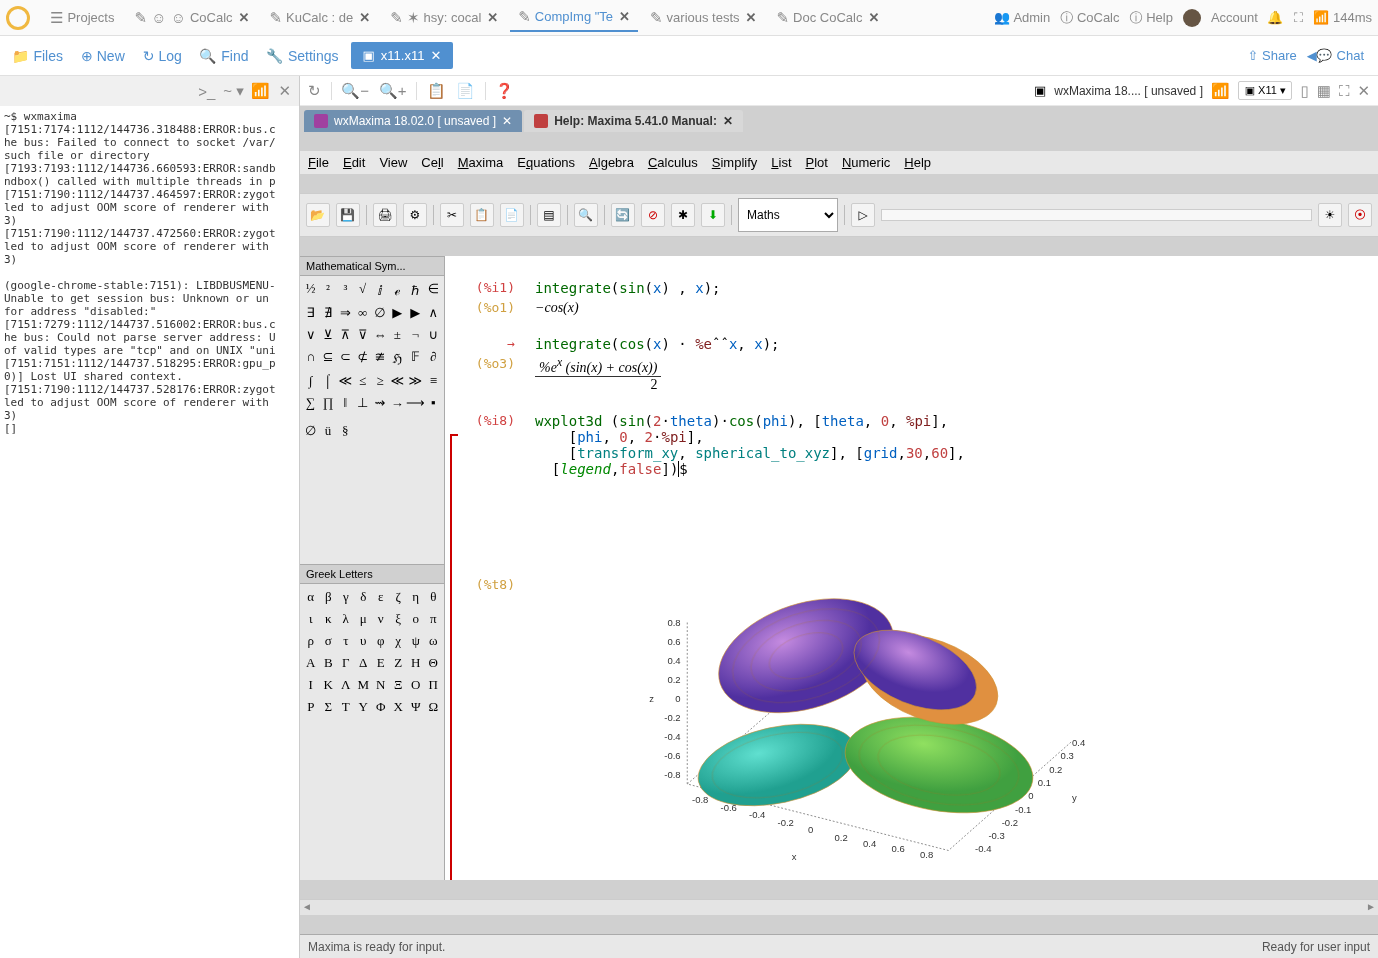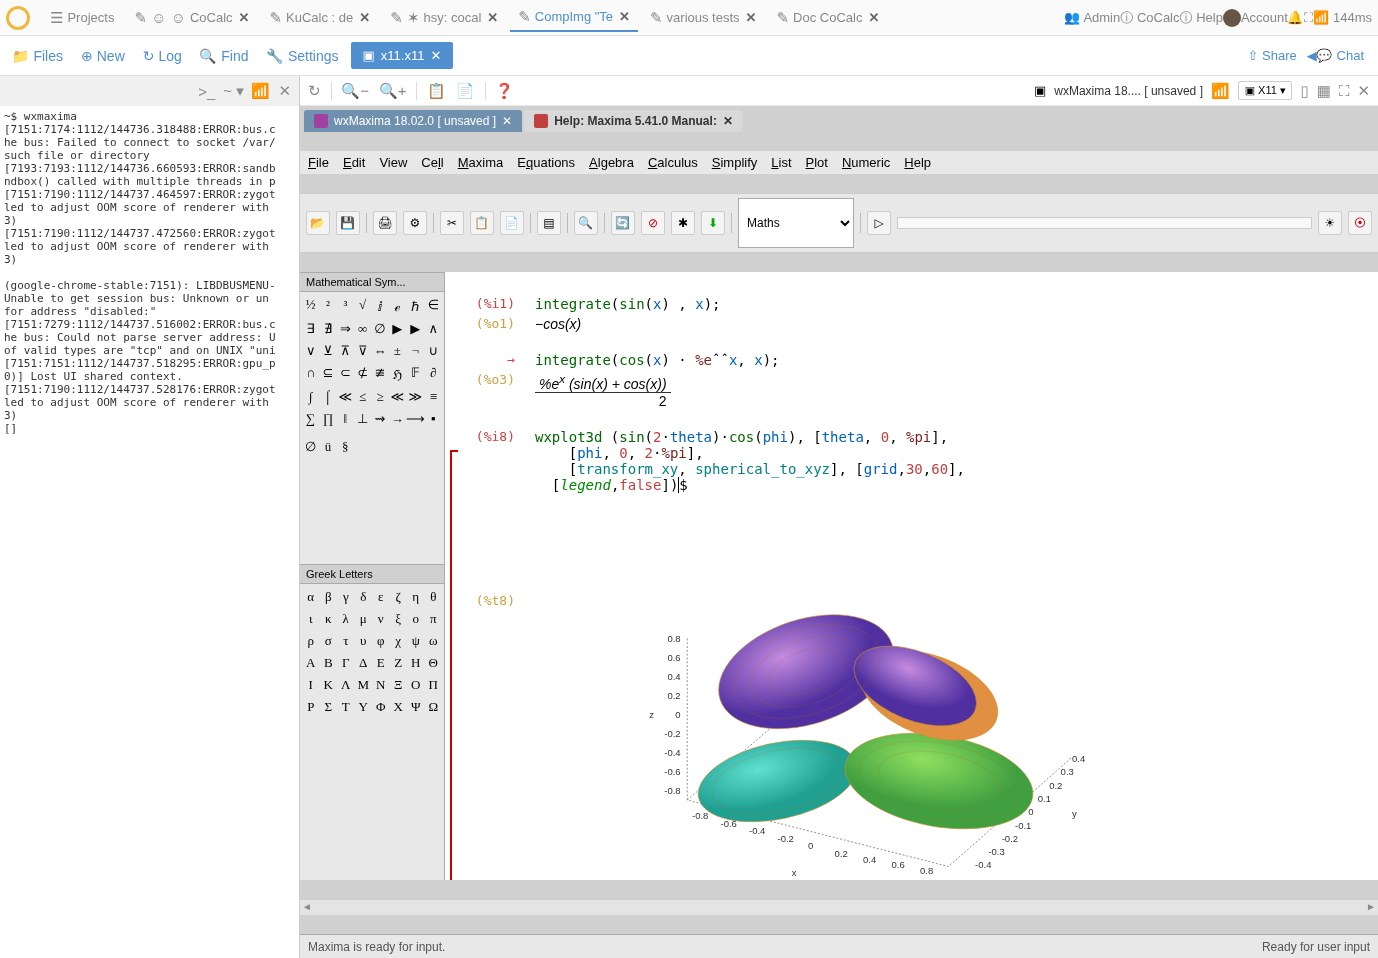--- a/index.html
+++ b/index.html
@@ -4,21 +4,21 @@
 <style>
 * { box-sizing: border-box; margin: 0; padding: 0; }
 body { font-family: Arial, sans-serif; font-size: 13px; background: #fff; overflow: hidden; width: 1378px; height: 958px; position: relative; }
 
 
 .topnav { height: 36px; background: #fafafa; border-bottom: 1px solid #e0e0e0; display: flex; align-items: center; padding: 0 6px; gap: 4px; }
 .logo { width: 24px; height: 24px; border: 3px solid #f0b840; border-radius: 50%; margin-right: 8px; }
 .topnav-tab { display: flex; align-items: center; gap: 4px; padding: 4px 8px; color: #888; cursor: pointer; font-size: 13px; white-space: nowrap; }
 .topnav-tab.active { border-bottom: 2px solid #5090d0; color: #5090d0; }
 .topnav-tab .close { color: #666; font-weight: bold; margin-left: 2px; }
-.topnav-right { margin-left: auto; display: flex; align-items: center; }
+.topnav-right { margin-left: auto; display: flex; align-items: center; gap: 10px; }
 .topnav-right span { color: #888; font-size: 13px; }
 .avatar { width: 18px; height: 18px; border-radius: 50%; background: #654; }
 .icon-g { color: #888; font-size: 15px; }
 
 
 .secondbar { height: 40px; display: flex; align-items: center; padding: 0 6px; gap: 6px; border-bottom: 1px solid #e0e0e0; }
 .secondbar-btn { display: flex; align-items: center; gap: 4px; color: #5090d0; padding: 4px 6px; cursor: pointer; font-size: 14px; }
 .file-tab { background: #5090d0; color: #fff; padding: 6px 12px; display: flex; align-items: center; gap: 6px; border-radius: 2px; }
 .file-tab .close { color: #fff; }
 .secondbar-right { margin-left: auto; display: flex; align-items: center; gap: 10px; padding-right: 8px; }
@@ -44,36 +44,36 @@
 .wxm-tab { background: #7090b0; color: #fff; padding: 4px 10px; display: flex; align-items: center; gap: 6px; font-size: 12px; border-radius: 3px 3px 0 0; }
 .wxm-tab.help { background: #d8d8d8; color: #333; font-weight: bold; }
 .wxm-tab-icon { width: 14px; height: 14px; background: #a040a0; border-radius: 2px; }
 .wxm-tab-icon.h { background: #c04040; }
 .wxm-menubar { background: #e8e8e8; padding: 4px 8px; display: flex; gap: 14px; font-size: 13px; }
 .wxm-menubar span { cursor: pointer; }
 .wxm-menubar span u { text-decoration: underline; }
 .wxm-toolbar { background: #e8e8e8; border-top: 1px solid #ccc; border-bottom: 1px solid #ccc; padding: 4px 6px; display: flex; align-items: center; gap: 6px; }
 .tb-btn { width: 24px; height: 24px; background: #f4f4f4; border: 1px solid #ccc; border-radius: 2px; display: flex; align-items: center; justify-content: center; font-size: 12px; cursor: pointer; }
 .tb-sep { width: 1px; height: 20px; background: #bbb; }
-.tb-select { border: 1px solid #aaa; padding: 16px 4px; font-size: 12px; width: 116px; background: #fff; }
+.tb-select { border: 1px solid #aaa; padding: 8px 4px; font-size: 12px; width: 100px; background: #fff; }
 
 .wxm-body { flex: 1; display: flex; background: #fff; }
 .wxm-sidebar { width: 145px; background: #e8e8e8; border-right: 1px solid #aaa; display: flex; flex-direction: column; }
 .palette-title { background: #d0d0d0; padding: 3px 6px; font-size: 11px; border-bottom: 1px solid #aaa; border-top: 1px solid #aaa; }
 .palette-grid { display: grid; grid-template-columns: repeat(8, 1fr); gap: 0; padding: 2px; }
 .palette-grid span { text-align: center; padding: 3px 0; font-family: serif; font-size: 13px; cursor: pointer; }
 .palette-spacer { flex: 1; }
 
 .wxm-worksheet { flex: 1; padding: 20px 20px; font-family: monospace; font-size: 13px; position: relative; overflow: hidden; }
 .ws-line { display: flex; margin: 4px 0; }
 .ws-label { width: 50px; text-align: right; margin-right: 20px; }
 .lbl-i { color: #d04040; }
 .lbl-o { color: #d0a040; }
 .lbl-arrow { color: #d04040; }
-.ws-content { flex: 1; font-family: Liberation Sans, sans-serif; font-size: 14px; }
+.ws-content { flex: 1; font-family: Liberation Serif, serif; font-size: 14px; }
 .ws-content.mono { font-family: monospace; }
 .fn { color: #006800; }
 .kw { color: #0060c0; }
 .var { color: #802020; }
 .num { color: #c04040; }
 .sym { color: #008080; }
 .txt { color: #008800; font-style: italic; }
 .frac { display: inline-block; text-align: right; vertical-align: middle; }
 .frac .top { border-bottom: 1px solid #333; padding: 0 4px; }
 .frac .bot { padding: 0 4px; }

